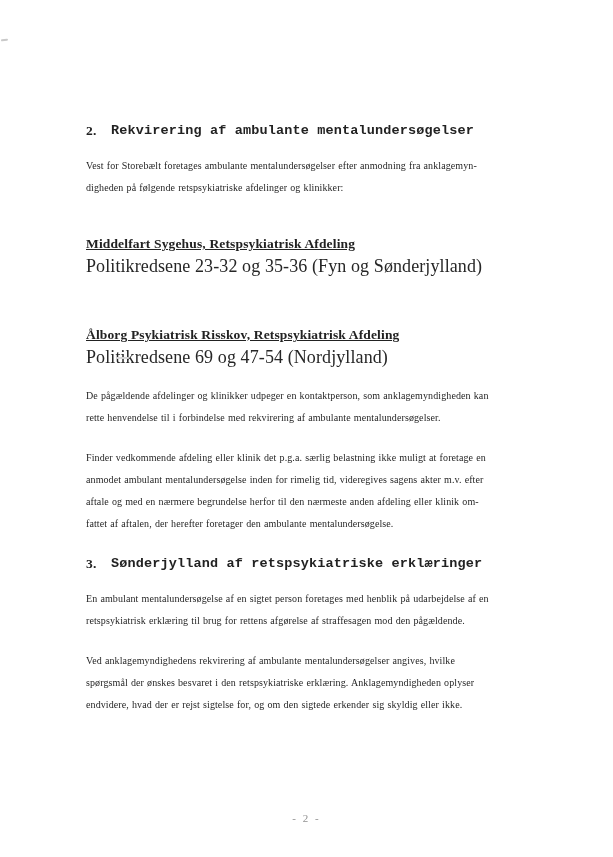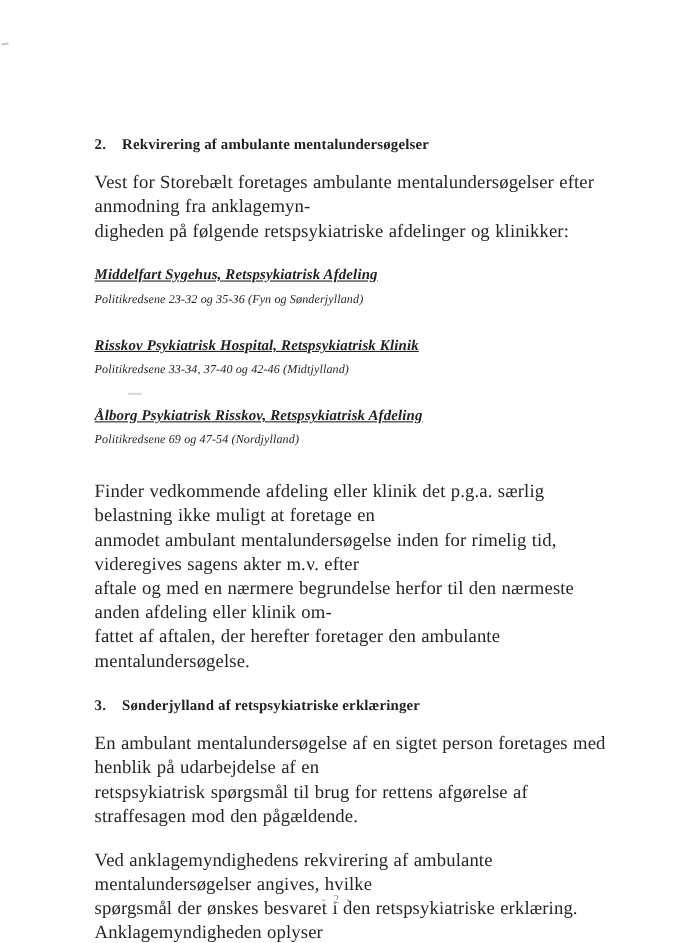--- a/index.html
+++ b/index.html
@@ -37,43 +37,43 @@
     margin: 0 0 13px 0;
     letter-spacing: 0.15px;
     color: #222222;
   }
   .heading .h-num {
     width: 25px;
     flex: 0 0 25px;
   }
   .heading .h-title {
     flex: 1;
+    font-family: Liberation Mono, monospace;
   }
   .para {
-    font-size: 17px;
+    font-size: 10px;
     line-height: 22px;
     margin: 0 0 10px 0;
     white-space: pre-line;
     letter-spacing: 0.1px;
     word-spacing: 0.5px;
   }
   .clinic {
-    margin: 0 0 9px 0;
-    font-style: italic;
+    margin: 16px 0 9px 0;
   }
   .clinic-name {
     font-size: 13.5px;
     line-height: 22px;
     font-weight: bold;
     text-decoration: underline;
     letter-spacing: 0.15px;
     color: #222222;
   }
   .clinic-districts {
-    font-size: 11px;
+    font-size: 18px;
     line-height: 22px;
     letter-spacing: 0.1px;
   }
   .spacer-sm { height: 8px; }
   .spacer-md { height: 11px; }
   .footer {
     position: absolute;
     left: 0;
     top: 812px;
     width: 613px;
@@ -122,51 +122,49 @@
 
     <div class="spacer-sm"></div>
 
     <div class="clinic">
       <div class="clinic-name">Middelfart Sygehus, Retspsykiatrisk Afdeling</div>
       <div class="clinic-districts">Politikredsene 23-32 og 35-36 (Fyn og Sønderjylland)</div>
     </div>
 
     <div class="spacer-md"></div>
 
-    <div class="clinic">
-      <div class="clinic-name">Risskov Psykiatrisk Hospital, Retspsykiatrisk Klinik</div>
-      <div class="clinic-districts">Politikredsene 33-34, 37-40 og 42-46 (Midtjylland)</div>
-    </div>
 
     <div class="spacer-md"></div>
 
     <div class="clinic">
       <div class="clinic-name">Ålborg Psykiatrisk Risskov, Retspsykiatrisk Afdeling</div>
       <div class="clinic-districts">Politikredsene 69 og 47-54 (Nordjylland)</div>
     </div>
 
     <div class="spacer-sm"></div>
 
+    <p class="para">De pågældende afdelinger og klinikker udpeger en kontaktperson, som anklagemyndigheden kan
+rette henvendelse til i forbindelse med rekvirering af ambulante mentalundersøgelser.</p>
 
     <div class="spacer-sm"></div>
 
     <p class="para">Finder vedkommende afdeling eller klinik det p.g.a. særlig belastning ikke muligt at foretage en
 anmodet ambulant mentalundersøgelse inden for rimelig tid, videregives sagens akter m.v. efter
 aftale og med en nærmere begrundelse herfor til den nærmeste anden afdeling eller klinik om-
 fattet af aftalen, der herefter foretager den ambulante mentalundersøgelse.</p>
 
     <div class="spacer-sm"></div>
 
     <div class="heading">
       <span class="h-num">3.</span>
       <span class="h-title">Sønderjylland af retspsykiatriske erklæringer</span>
     </div>
 
     <p class="para">En ambulant mentalundersøgelse af en sigtet person foretages med henblik på udarbejdelse af en
-retspsykiatrisk spørgsmål til brug for rettens afgørelse af straffesagen mod den pågældende.</p>
+retspsykiatrisk erklæring til brug for rettens afgørelse af straffesagen mod den pågældende.</p>
 
     <div class="spacer-sm"></div>
 
     <p class="para">Ved anklagemyndighedens rekvirering af ambulante mentalundersøgelser angives, hvilke
 spørgsmål der ønskes besvaret i den retspsykiatriske erklæring. Anklagemyndigheden oplyser
 endvidere, hvad der er rejst sigtelse for, og om den sigtede erkender sig skyldig eller ikke.</p>
 
   </div>
 
   <div class="footer">- 2 -</div>

